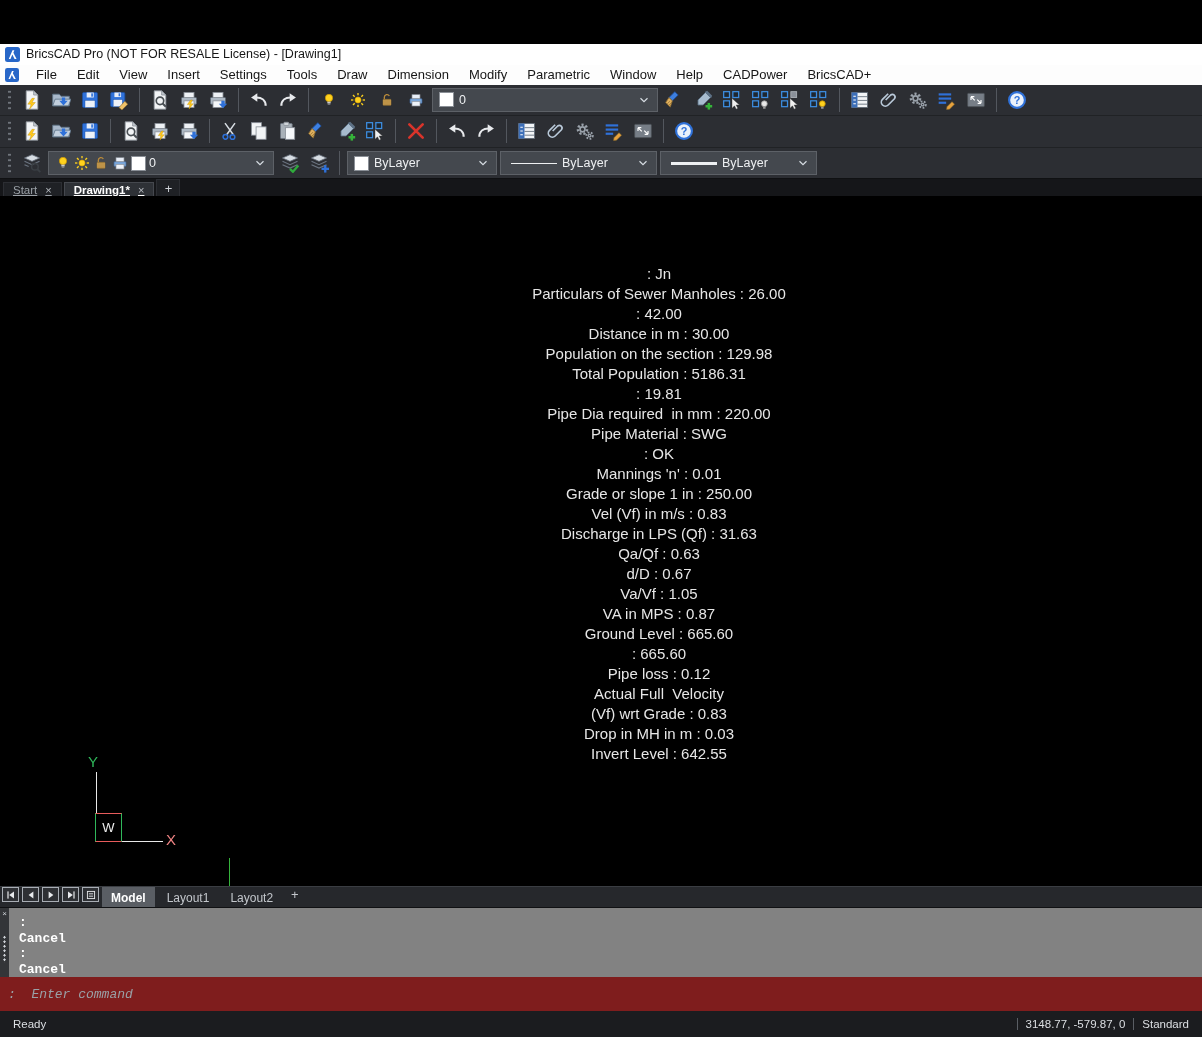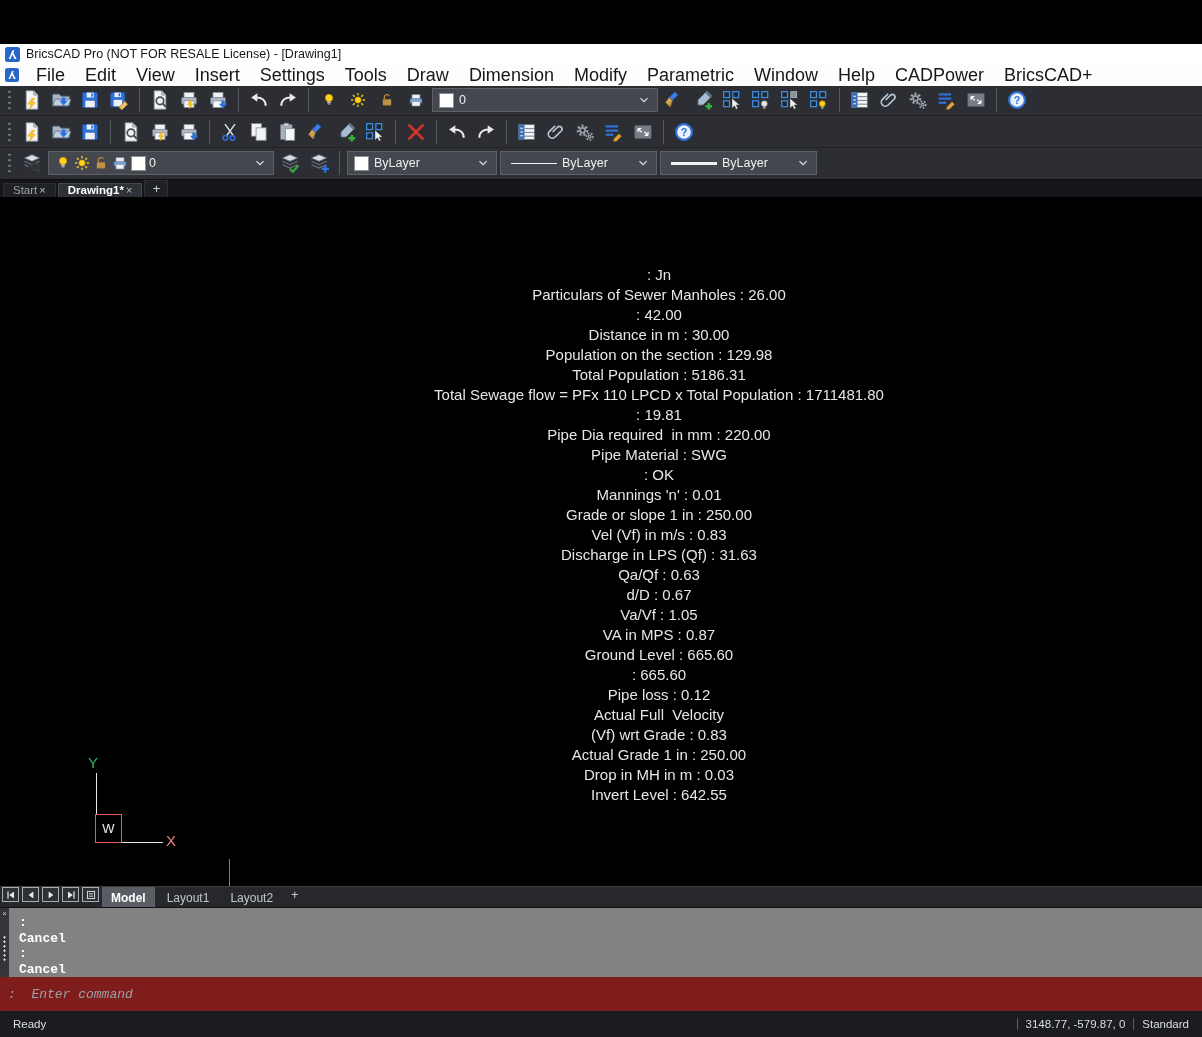--- a/index.html
+++ b/index.html
@@ -6,21 +6,21 @@
   html,body { width:1202px; height:1037px; background:#000; font-family:"Liberation Sans",sans-serif; overflow:hidden; }
   .app { width:1202px; height:1037px; display:flex; flex-direction:column; }
 
   
   .titlebar { height:22px; background:#ffffff; display:flex; align-items:center; padding:0 5px; gap:6px;margin-top:44px; }
   .logo { width:15px; height:15px; flex:0 0 auto; }
   .title-text { font-size:12.5px; color:#161616; }
   .menubar { height:22px; background:#fdfdfd; display:flex; align-items:center; padding:0 5px; }
   .menubar .logo { width:14px; height:14px; margin-right:7px; }
   .menu-items { display:flex; height:100%; align-items:center; }
-  .menu-items > div { padding:0 10px; font-size:18px; color:#161616; }
+  .menu-items > div { padding:0 10px; font-size:13px; color:#161616; }
 
   
   .toolbar { background:#2c2e33; display:flex; align-items:center; padding:0 3px; gap:3px; }
   .row1 { height:33px; border-bottom:1px solid #202225; }
   .row2 { height:34px; border-bottom:1px solid #202225; }
   .row3 { height:34px; border-bottom:1px solid #101113; }
   .grip { width:7px; height:22px; margin:0 3px; flex:0 0 auto;
           background-image:radial-gradient(circle,#70757c 1.1px,transparent 1.3px);
           background-size:7px 5.5px; background-repeat:repeat-y; background-position:center top; }
   .tbtn { width:26px; height:26px; display:flex; align-items:center; justify-content:center; border-radius:2px; flex:0 0 auto; }
@@ -30,22 +30,22 @@
   .combo { display:flex; align-items:center; height:24px; background:#44484e; border:1px solid #5d6167;
            padding:0 6px; gap:5px; color:#eef0f2; font-size:12.5px; flex:0 0 auto; }
   .combo .chev { width:14px; height:14px; margin-left:auto; flex:0 0 auto; }
   .swatch { width:15px; height:15px; background:#ffffff; border:1px solid #8a8f96; flex:0 0 auto; }
   .ltline { width:46px; height:1px; background:#eef0f2; margin-left:4px; }
   .lwline { width:46px; height:3px; background:#eef0f2; margin-left:4px; }
   .combo .val { white-space:pre; }
 
   
   .doctabs { height:18px; background:#151619; display:flex; align-items:flex-end; gap:2px; padding-left:3px; }
-  .dtab { height:14px; display:flex; align-items:center; gap:2px; padding:0 9px; font-size:11.5px;
-          color:#9aa0a6; background:#1f2125; border:1px solid #2c2e33; border-bottom:none; }
+  .dtab { height:14px; display:flex; align-items:center; gap:8px; padding:0 9px; font-size:11.5px;
+          color:#9aa0a6; background:#1f2125; border:1px solid #2c2e33; border-bottom:none;text-decoration:underline; }
   .dtab.active { background:#2e3136; color:#ffffff; font-weight:bold; border-color:#45484e; }
   .dtab .x { color:#b8bcc2; font-size:11px; font-weight:normal; }
   .dtab-plus { height:17px; width:24px; background:#1f2125; border:1px solid #2c2e33; border-bottom:none;
                color:#cfd3d8; display:flex; align-items:center; justify-content:center; font-size:13px; }
 
   
   .canvas { height:740px; position:relative; background:#000; overflow:hidden; }
   .cad-text { position:absolute; top:69px; left:0; right:0; padding-left:116px; text-align:center; }
   .cad-text > div { height:20px; font-size:15px; color:#e6e6e6; white-space:pre; }
   .ucs-y { position:absolute; left:88px; top:557px; color:#2fb75a; font-size:15px; }
@@ -667,39 +667,37 @@
   </div>
 
   <div class="canvas">
     <div class="cad-text">
         <div>: Jn</div>
         <div>Particulars of Sewer Manholes : 26.00</div>
         <div>: 42.00</div>
         <div>Distance in m : 30.00</div>
         <div>Population on the section : 129.98</div>
         <div>Total Population : 5186.31</div>
-        <div>Total Sewage flow = PFx 110 LPCD x Total Population : 1711481.80</div>
         <div>: 19.81</div>
         <div>Pipe Dia required  in mm : 220.00</div>
         <div>Pipe Material : SWG</div>
         <div>: OK</div>
         <div>Mannings 'n' : 0.01</div>
         <div>Grade or slope 1 in : 250.00</div>
         <div>Vel (Vf) in m/s : 0.83</div>
         <div>Discharge in LPS (Qf) : 31.63</div>
         <div>Qa/Qf : 0.63</div>
         <div>d/D : 0.67</div>
         <div>Va/Vf : 1.05</div>
         <div>VA in MPS : 0.87</div>
         <div>Ground Level : 665.60</div>
         <div>: 665.60</div>
         <div>Pipe loss : 0.12</div>
         <div>Actual Full  Velocity</div>
         <div>(Vf) wrt Grade : 0.83</div>
-        <div>Actual Grade 1 in : 250.00</div>
         <div>Drop in MH in m : 0.03</div>
         <div>Invert Level : 642.55</div>
       </div>
 
     <div class="ucs-y">Y</div>
     <div class="ucs-vline"></div>
     <div class="ucs-box">W</div>
     <div class="ucs-hline"></div>
     <div class="ucs-x">X</div>
 

